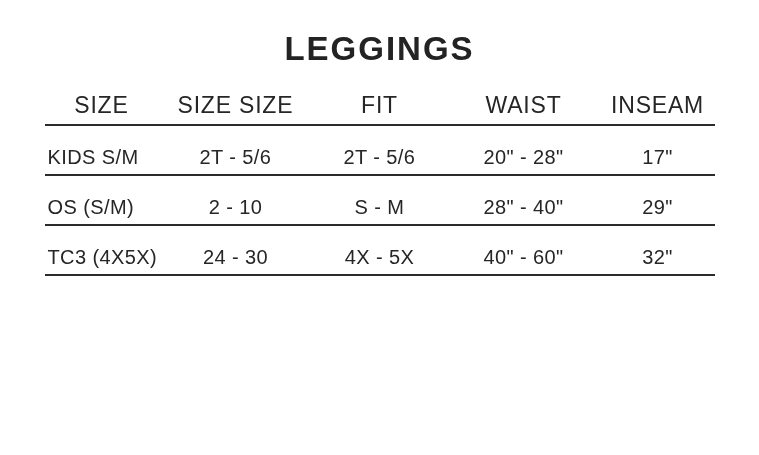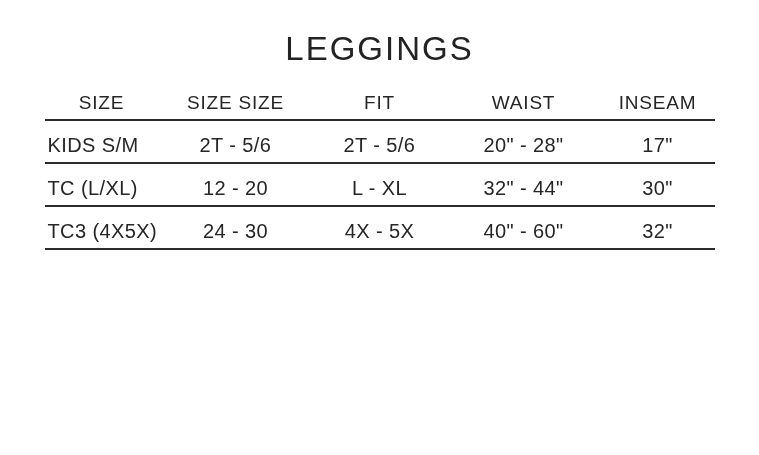--- a/index.html
+++ b/index.html
@@ -11,51 +11,51 @@
     height: 455px;
     background: #ffffff;
     overflow: hidden;
     font-family: "Liberation Sans", "DejaVu Sans", sans-serif;
     color: #262626;
   }
   .page-title {
     margin: 30px 0 0 0;
     text-align: center;
     font-size: 33px;
-    font-weight: 400;
+    font-weight: 700;
     letter-spacing: 2px;
     color: #232323;
   }
   table.size-chart {
     border-collapse: collapse;
     table-layout: fixed;
     width: 670px;
     margin: 24px auto 0 auto;
   }
   table.size-chart col.c-size   { width: 17%; }
   table.size-chart col.c-pant   { width: 23%; }
   table.size-chart col.c-fit    { width: 20%; }
   table.size-chart col.c-waist  { width: 23%; }
   table.size-chart col.c-inseam { width: 17%; }
   table.size-chart th {
-    font-size: 19px;
+    font-size: 23px;
     font-weight: 400;
     letter-spacing: 0.8px;
     text-align: center;
     padding: 0 0 5px 0;
     border-bottom: 2px solid #2b2b2b;
     color: #262626;
     white-space: nowrap;
   }
   table.size-chart td {
     font-size: 20px;
     line-height: 24px;
     letter-spacing: 0.4px;
     text-align: center;
-    padding: 12px 0 5px 0;
+    padding: 19px 0 5px 0;
     border-bottom: 2px solid #2b2b2b;
     color: #262626;
     white-space: nowrap;
   }
   table.size-chart td:first-child {
     text-align: left;
     padding-left: 3px;
   }
 </style>
 </head>
@@ -82,25 +82,25 @@
   </thead>
   <tbody id="table-body">
       <tr>
         <td>KIDS S/M</td>
         <td>2T - 5/6</td>
         <td>2T - 5/6</td>
         <td>20" - 28"</td>
         <td>17"</td>
       </tr>
       <tr>
-        <td>TC (L/XL)</td>
-        <td>12 - 20</td>
-        <td>L - XL</td>
-        <td>32" - 44"</td>
-        <td>30"</td>
+        <td>OS (S/M)</td>
+        <td>2 - 10</td>
+        <td>S - M</td>
+        <td>28" - 40"</td>
+        <td>29"</td>
       </tr>
       <tr>
         <td>TC3 (4X5X)</td>
         <td>24 - 30</td>
         <td>4X - 5X</td>
         <td>40" - 60"</td>
         <td>32"</td>
       </tr>
     </tbody>
 </table>

